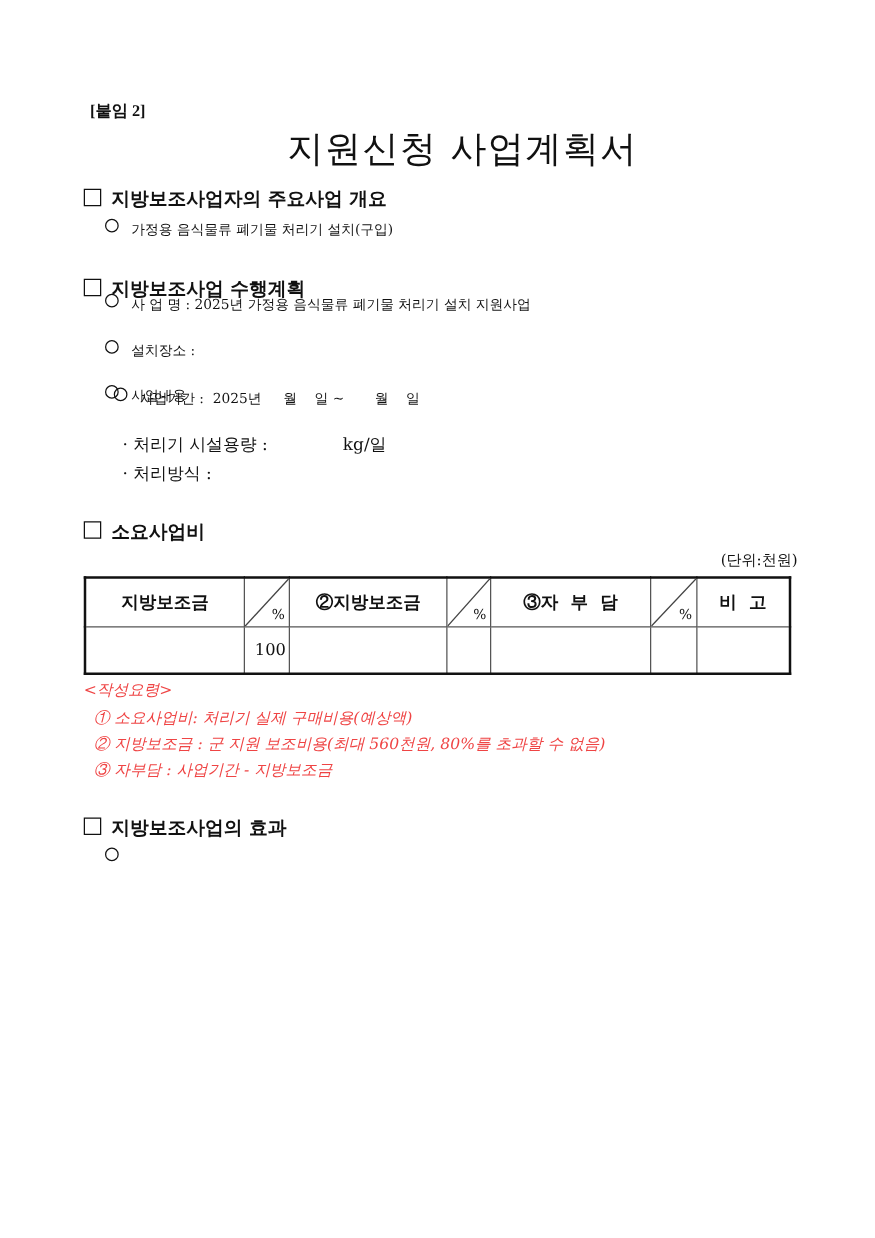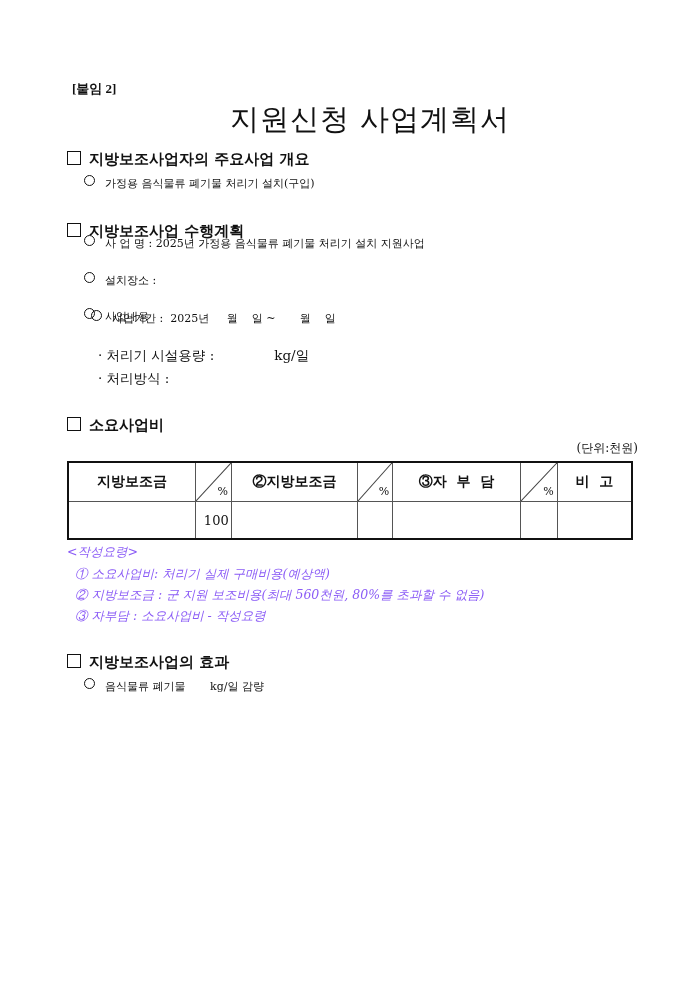--- a/index.html
+++ b/index.html
@@ -20,21 +20,21 @@
     position: absolute; left: 67px; top: 461px; width: 566px;
     border-collapse: collapse; border: 2px solid #111; font-size: 14px;
   }
   table.budget td { border: 1px solid #555; padding: 0; position: relative; }
   table.budget tr.head td { height: 35px; border-bottom: 1px solid #555; }
   table.budget tr.body td { height: 36px; }
   .hlabel { font-weight: bold; text-align: center; }
   .pct { text-align: right; vertical-align: bottom; font-size: 11px; padding-right: 3px !important; padding-bottom: 3px !important; }
   .diag { position: absolute; left: 0; top: 0; width: 100%; height: 100%; pointer-events: none; }
   .num { text-align: left; padding-left: 8px !important; font-size: 13px; }
-  .guide { font-style: italic; font-size: 12.5px; color: #8b5cf6; }
+  .guide { font-style: italic; font-size: 12.5px; color: #ef4444; }
 </style>
 </head>
 <body>
 
 <div class="abs attach">[붙임 2]</div>
 <div class="abs title">지원신청 사업계획서</div>
 
 <div class="abs sec" style="top:150px;">
   <span class="box"></span><span>지방보조사업자의 주요사업 개요</span>
 </div>
@@ -108,20 +108,20 @@
     <td></td>
     <td></td>
     <td></td>
   </tr>
 </tbody>
   </table>
 
 <div class="abs guide" style="left:67px; top:544px;">&lt;작성요령&gt;</div>
 <div class="abs guide" style="left:75px; top:566px;">① 소요사업비: 처리기 실제 구매비용(예상액)</div>
 <div class="abs guide" style="left:75px; top:587px;">② 지방보조금 : 군 지원 보조비용(최대 560천원, 80%를 초과할 수 없음)</div>
-<div class="abs guide" style="left:75px; top:608px;">③ 자부담 : 소요사업비 - 작성요령</div>
+<div class="abs guide" style="left:75px; top:608px;">③ 자부담 : 사업기간 - 지방보조금</div>
 
 <div class="abs sec" style="top:653px;">
   <span class="box"></span><span>지방보조사업의 효과</span>
 </div>
 <div class="abs item" style="top:678px;">
-  <span class="circ"></span><span style="white-space:pre;">음식물류 폐기물       kg/일 감량</span>
+  <span class="circ"></span>
 </div>
 
 </body></html>

